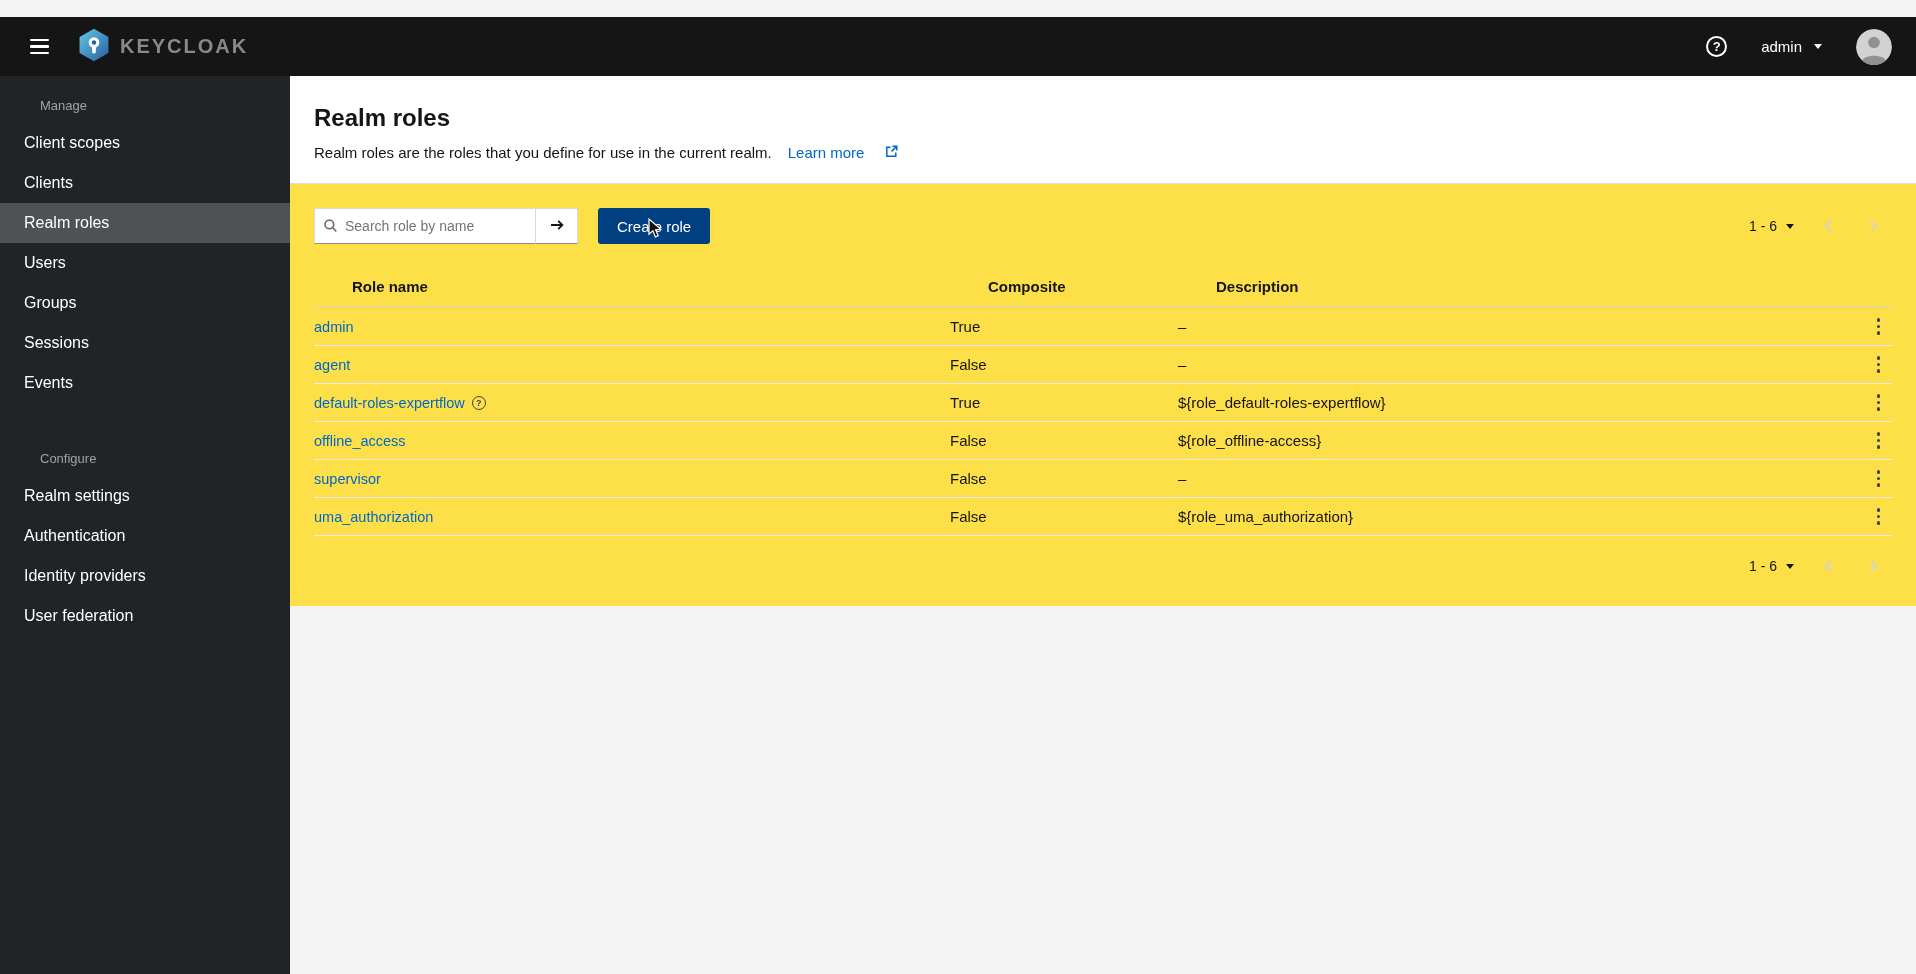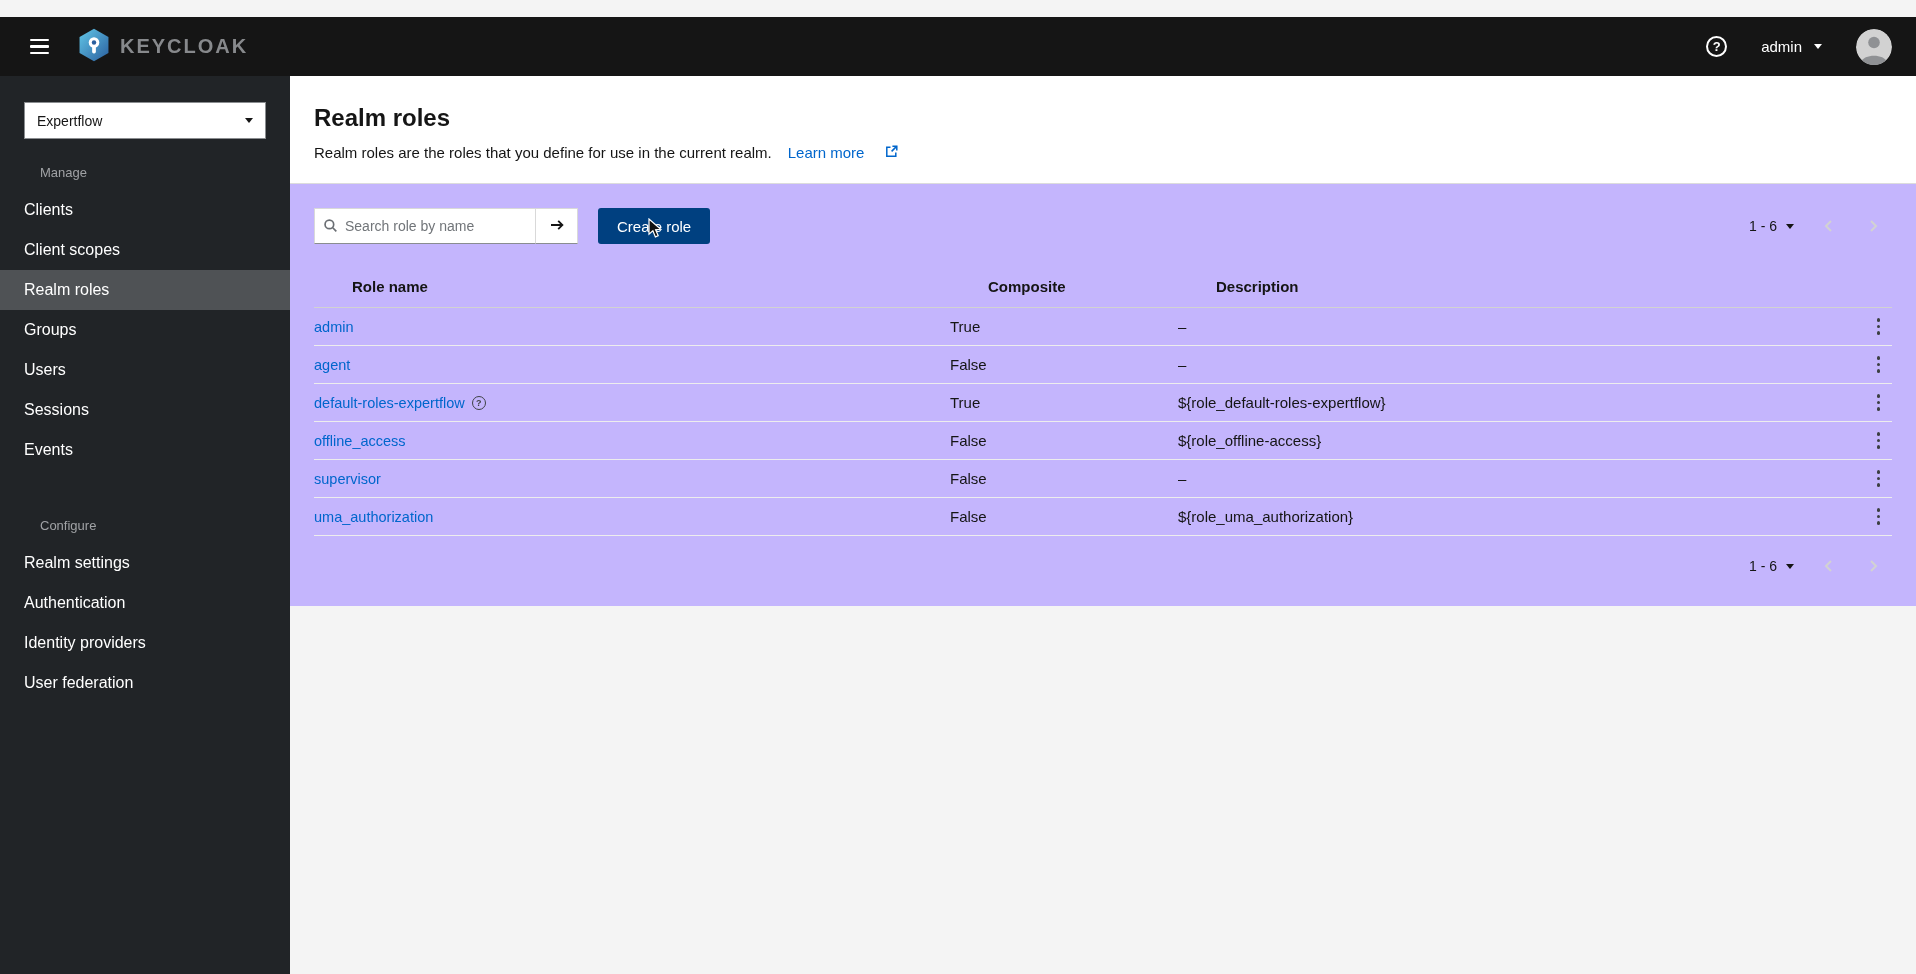--- a/index.html
+++ b/index.html
@@ -43,21 +43,21 @@
   .nav-item.current { background: #4f5255; }
 
   
   .main { background: #f4f4f4; overflow: hidden; }
   .page-header { background: #fff; padding: 28px 24px 22px; border-bottom: 1px solid #dcdcdc; }
   .page-title { font-size: 24px; font-weight: 700; color: #151515; margin-bottom: 12px; }
   .subtitle-row { display: flex; align-items: center; font-size: 15px; color: #151515; }
   .learn-more { margin-left: 16px; color: #0066cc; text-decoration: none; font-size: 15px;
                 display: inline-flex; align-items: center; gap: 21px; cursor: pointer; }
 
-  .content { background: #c4b5fd; padding: 24px 24px 22px; }
+  .content { background: #fde047; padding: 24px 24px 22px; }
 
   
   .toolbar { display: flex; align-items: center; }
   .search-group { display: flex; position: relative; }
   .search-icon { position: absolute; left: 9px; top: 10px; }
   .search-input { width: 222px; height: 36px; border: 1px solid #d9d9d9;
                   border-bottom-color: #8a8d90; padding: 0 8px 0 30px; font-size: 14px;
                   font-family: "Liberation Sans", sans-serif; color: #151515; outline: none; }
   .search-input::placeholder { color: #717579; }
   .search-submit { width: 42px; height: 36px; background: #fff; border: 1px solid #d9d9d9;
@@ -135,33 +135,29 @@
         <svg width="36" height="36" viewBox="0 0 36 36">
           <circle cx="18" cy="18" r="18" fill="#d2d2d2"></circle>
           <circle cx="18" cy="13.5" r="5.8" fill="#8f9194"></circle>
           <path d="M5.5 33 C7 24.5 29 24.5 30.5 33 L28 36 L8 36 Z" fill="#8f9194"></path>
         </svg>
       </div>
     </div>
   </header>
 
   <nav class="sidebar">
-    <div class="realm-select">
-      <span>Expertflow</span>
-      <span class="caret-down"></span>
-    </div>
     <div id="nav-sections">
   <div class="nav-section">
     <div class="nav-section-title">Manage</div>
     <div class="nav-list">
+            <div class="nav-item">Client scopes</div>
             <div class="nav-item">Clients</div>
-            <div class="nav-item">Client scopes</div>
             <div class="nav-item current">Realm roles</div>
+            <div class="nav-item">Users</div>
             <div class="nav-item">Groups</div>
-            <div class="nav-item">Users</div>
             <div class="nav-item">Sessions</div>
             <div class="nav-item">Events</div>
           </div>
   </div>
 
   <div class="nav-section">
     <div class="nav-section-title">Configure</div>
     <div class="nav-list">
             <div class="nav-item">Realm settings</div>
             <div class="nav-item">Authentication</div>

